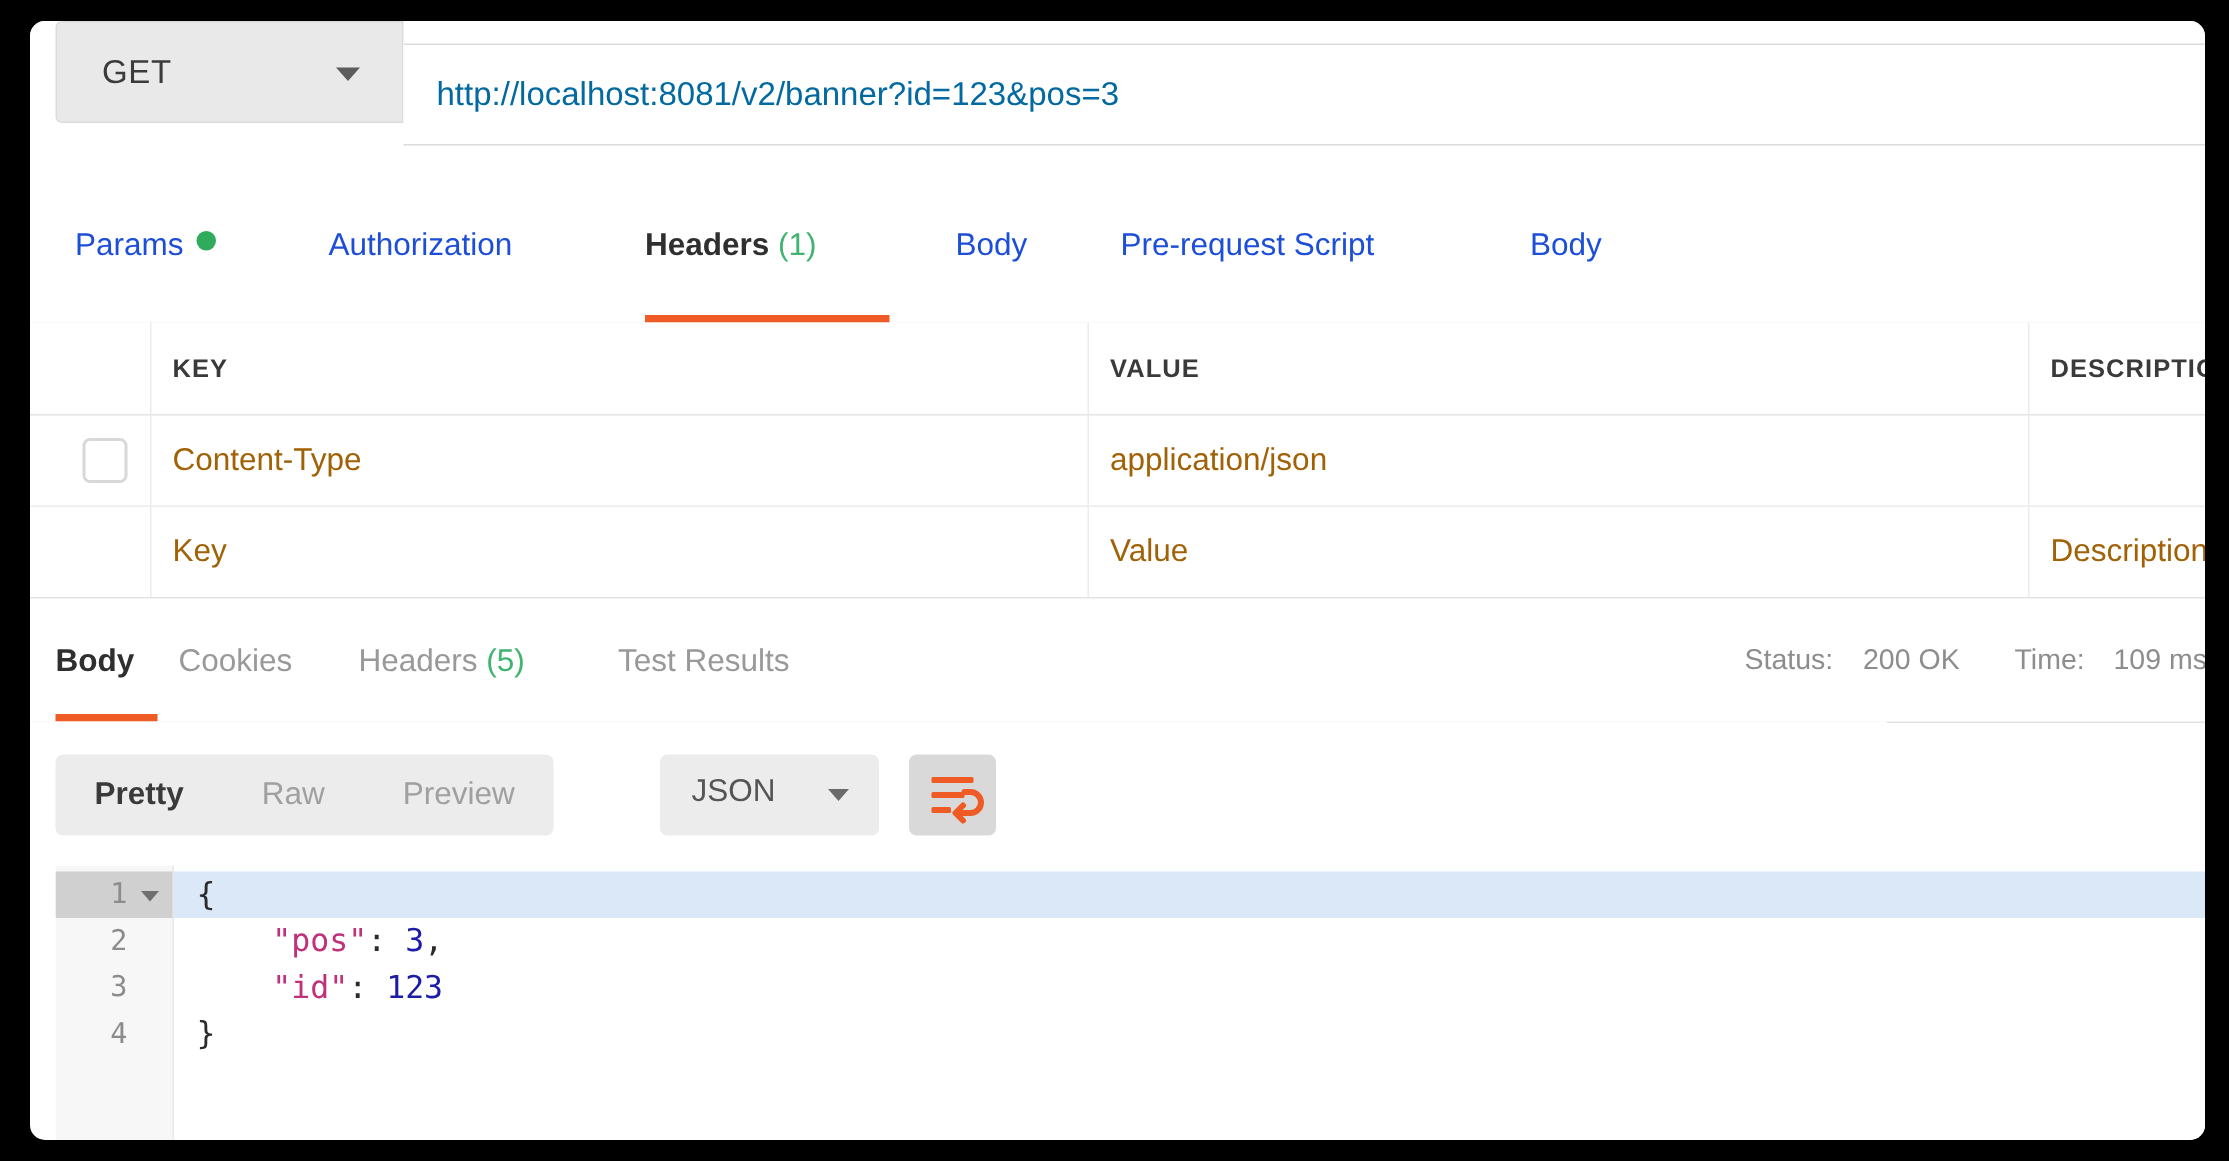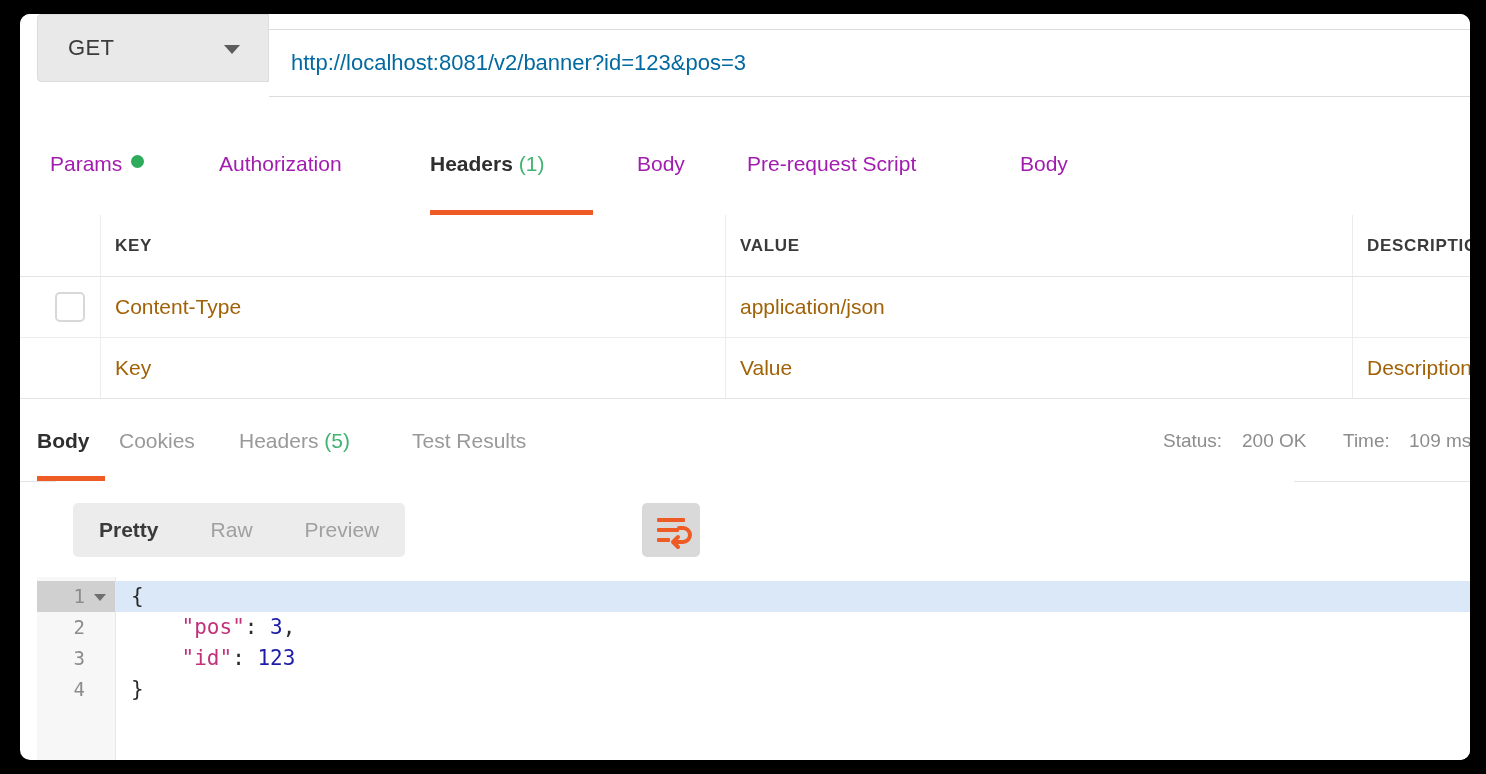--- a/index.html
+++ b/index.html
@@ -90,21 +90,21 @@
     top: 112px;
     width: 1450px;
     height: 89px;
     background: #ffffff;
     border-bottom: 1px solid #e4e4e4;
   }
   .rtab {
     position: absolute;
     top: 26px;
     font-size: 21px;
-    color: #a21caf;
+    color: #1d4ed8;
     white-space: nowrap;
     cursor: pointer;
   }
   .rtab.active { color: #2f2f2f; font-weight: bold; }
   .rtab .count-green { color: #40b471; font-weight: normal; }
   .rtab .dot-green {
     display: inline-block;
     width: 13px; height: 13px;
     border-radius: 50%;
     background: #2eab5b;
@@ -215,21 +215,20 @@
   }
 
   
   #bodytoolbar {
     position: absolute;
     left: 0;
     top: 467px;
     width: 1238px;
     height: 96px;
     background: #ffffff;
-    margin-left: 36px;
   }
   .seg-group {
     position: absolute;
     left: 17px;
     top: 22px;
     height: 54px;
     background: #ececec;
     border-radius: 5px;
     display: flex;
     align-items: center;
@@ -427,20 +426,24 @@
       <span class="restab" style="left: 219px;"><span>Headers</span><span class="count-green"> (5)</span></span>
       <span class="restab" style="left: 392px;"><span>Test Results</span></span>
     </div>
 
   <div id="bodytoolbar">
     <div class="seg-group">
         <span class="seg-item active">Pretty</span>
         <span class="seg-item">Raw</span>
         <span class="seg-item">Preview</span>
       </div>
+    <div class="json-select">
+      <span class="jl">JSON</span>
+      <span class="jc"></span>
+    </div>
     <div class="wrap-btn">
       <svg width="58" height="54" viewBox="0 0 58 54">
         <rect x="15" y="15" width="28" height="4" rx="1" fill="#ef5b25"></rect>
         <rect x="15" y="25" width="22" height="4" rx="1" fill="#ef5b25"></rect>
         <rect x="15" y="35" width="13" height="4" rx="1" fill="#ef5b25"></rect>
         <path d="M37 25 L41 25 A5 5 0 0 1 41 39 L33 39" fill="none" stroke="#ef5b25" stroke-width="4" stroke-linecap="round"></path>
         <path d="M36 34 L31 39 L36 44" fill="none" stroke="#ef5b25" stroke-width="4" stroke-linecap="round" stroke-linejoin="round"></path>
       </svg>
     </div>
   </div>

